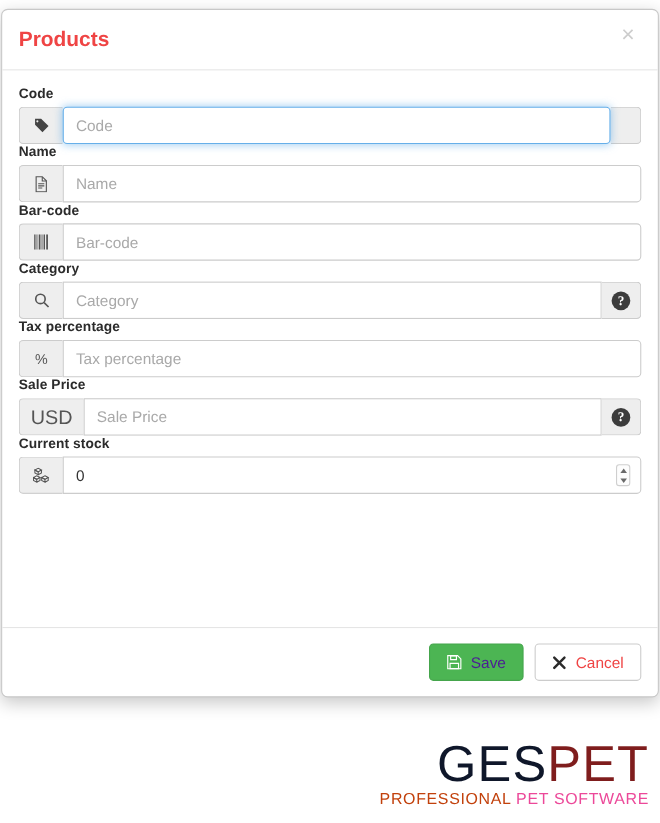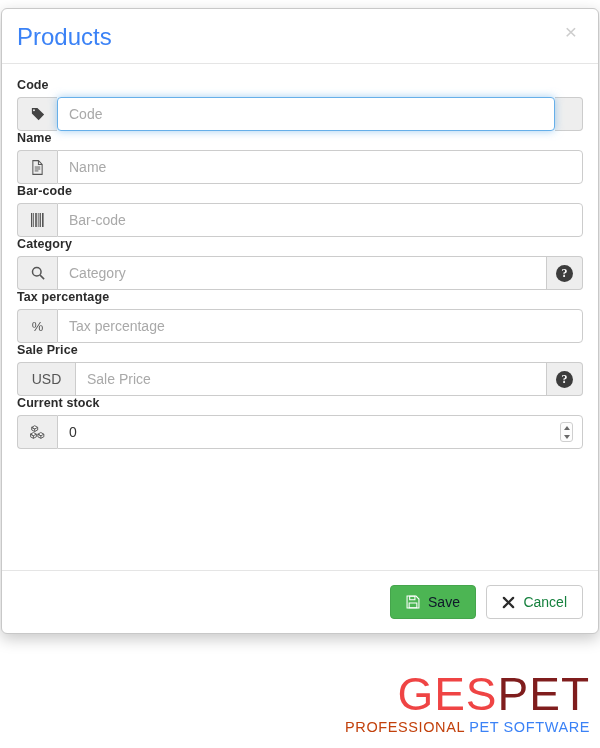--- a/index.html
+++ b/index.html
@@ -23,25 +23,25 @@
     overflow: hidden;
   }
 
   .modal-header {
     height: 55px;
     border-bottom: 1px solid #e5e5e5;
     position: relative;
     padding: 0 15px;
   }
   .modal-title {
-    font-size: 24px;
-    color: #3b82f6;
+    font-size: 19px;
+    color: #ef4444;
     line-height: 55px;
     margin: 0;
-    font-weight: normal;
+    font-weight: bold;
   }
   .close-btn {
     position: absolute;
     right: 14px; top: 10px;
     width: 26px; height: 26px;
     border: 0; background: none;
     color: #cdcdcd;
     font-size: 21px;
     line-height: 26px;
     text-align: center;
@@ -78,21 +78,21 @@
     background: #eeeeee;
     border: 1px solid #cccccc;
     display: flex;
     align-items: center;
     justify-content: center;
     color: #555555;
     font-size: 13px;
   }
   .addon-left  { border-radius: 4px 0 0 4px; border-right: 0; }
   .addon-right { border-radius: 0 4px 4px 0; border-left: 0; min-width: 36px; }
-  .addon-usd { font-size: 14px; color: #555; min-width: 58px; }
+  .addon-usd { font-size: 18px; color: #555; min-width: 58px; }
   .addon-blank { background: #eeeeee; min-width: 28px; }
 
   .form-control {
     flex: 1 1 auto;
     min-width: 0;
     height: 34px;
     padding: 6px 11px;
     font-size: 14px;
     color: #555555;
     background: #ffffff;
@@ -179,54 +179,54 @@
     padding: 0 15px;
     font-size: 14px;
     border-radius: 4px;
     cursor: pointer;
     font-family: "Liberation Sans", sans-serif;
     vertical-align: middle;
   }
   .btn-save {
     background: #4cb553;
     border: 1px solid #45a54c;
-    color: #0f172a;
+    color: #4c1d95;
     margin-right: 6px;
   }
   .btn-cancel {
     background: #ffffff;
     border: 1px solid #cccccc;
-    color: #15803d;
+    color: #ef4444;
   }
   .btn svg { display: block; }
 
   
   .logo {
     position: absolute;
     right: 10px; bottom: 12px;
     text-align: right;
     user-select: none;
   }
   .logo-main {
     font-size: 46px;
     letter-spacing: 1px;
     line-height: 46px;
     font-family: "Liberation Sans", sans-serif;
     font-weight: normal;
   }
-  .logo-ges { color: #ef4444; }
+  .logo-ges { color: #0f172a; }
   .logo-pet { color: #7f1d1d; }
   .logo-sub {
     font-size: 14.5px;
     letter-spacing: .6px;
     line-height: 18px;
     margin-top: 1px;
   }
   .logo-sub-a { color: #c2410c; }
-  .logo-sub-b { color: #3b82f6; }
+  .logo-sub-b { color: #ec4899; }
 
   .icon-gray { color: #555555; }
 </style>
 </head>
 <body>
 
 <div class="modal">
 
   <div class="modal-header">
     <h2 class="modal-title">Products</h2>

